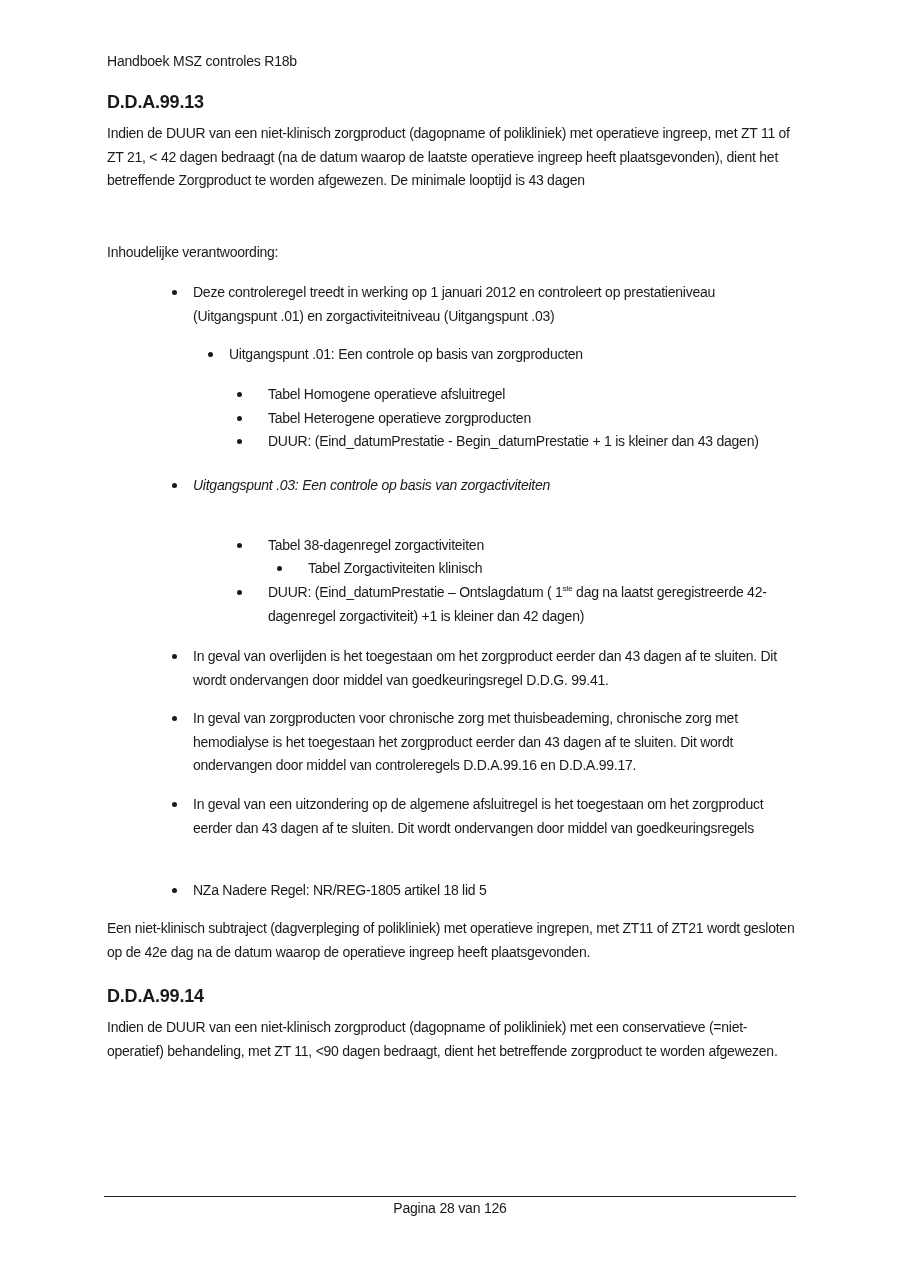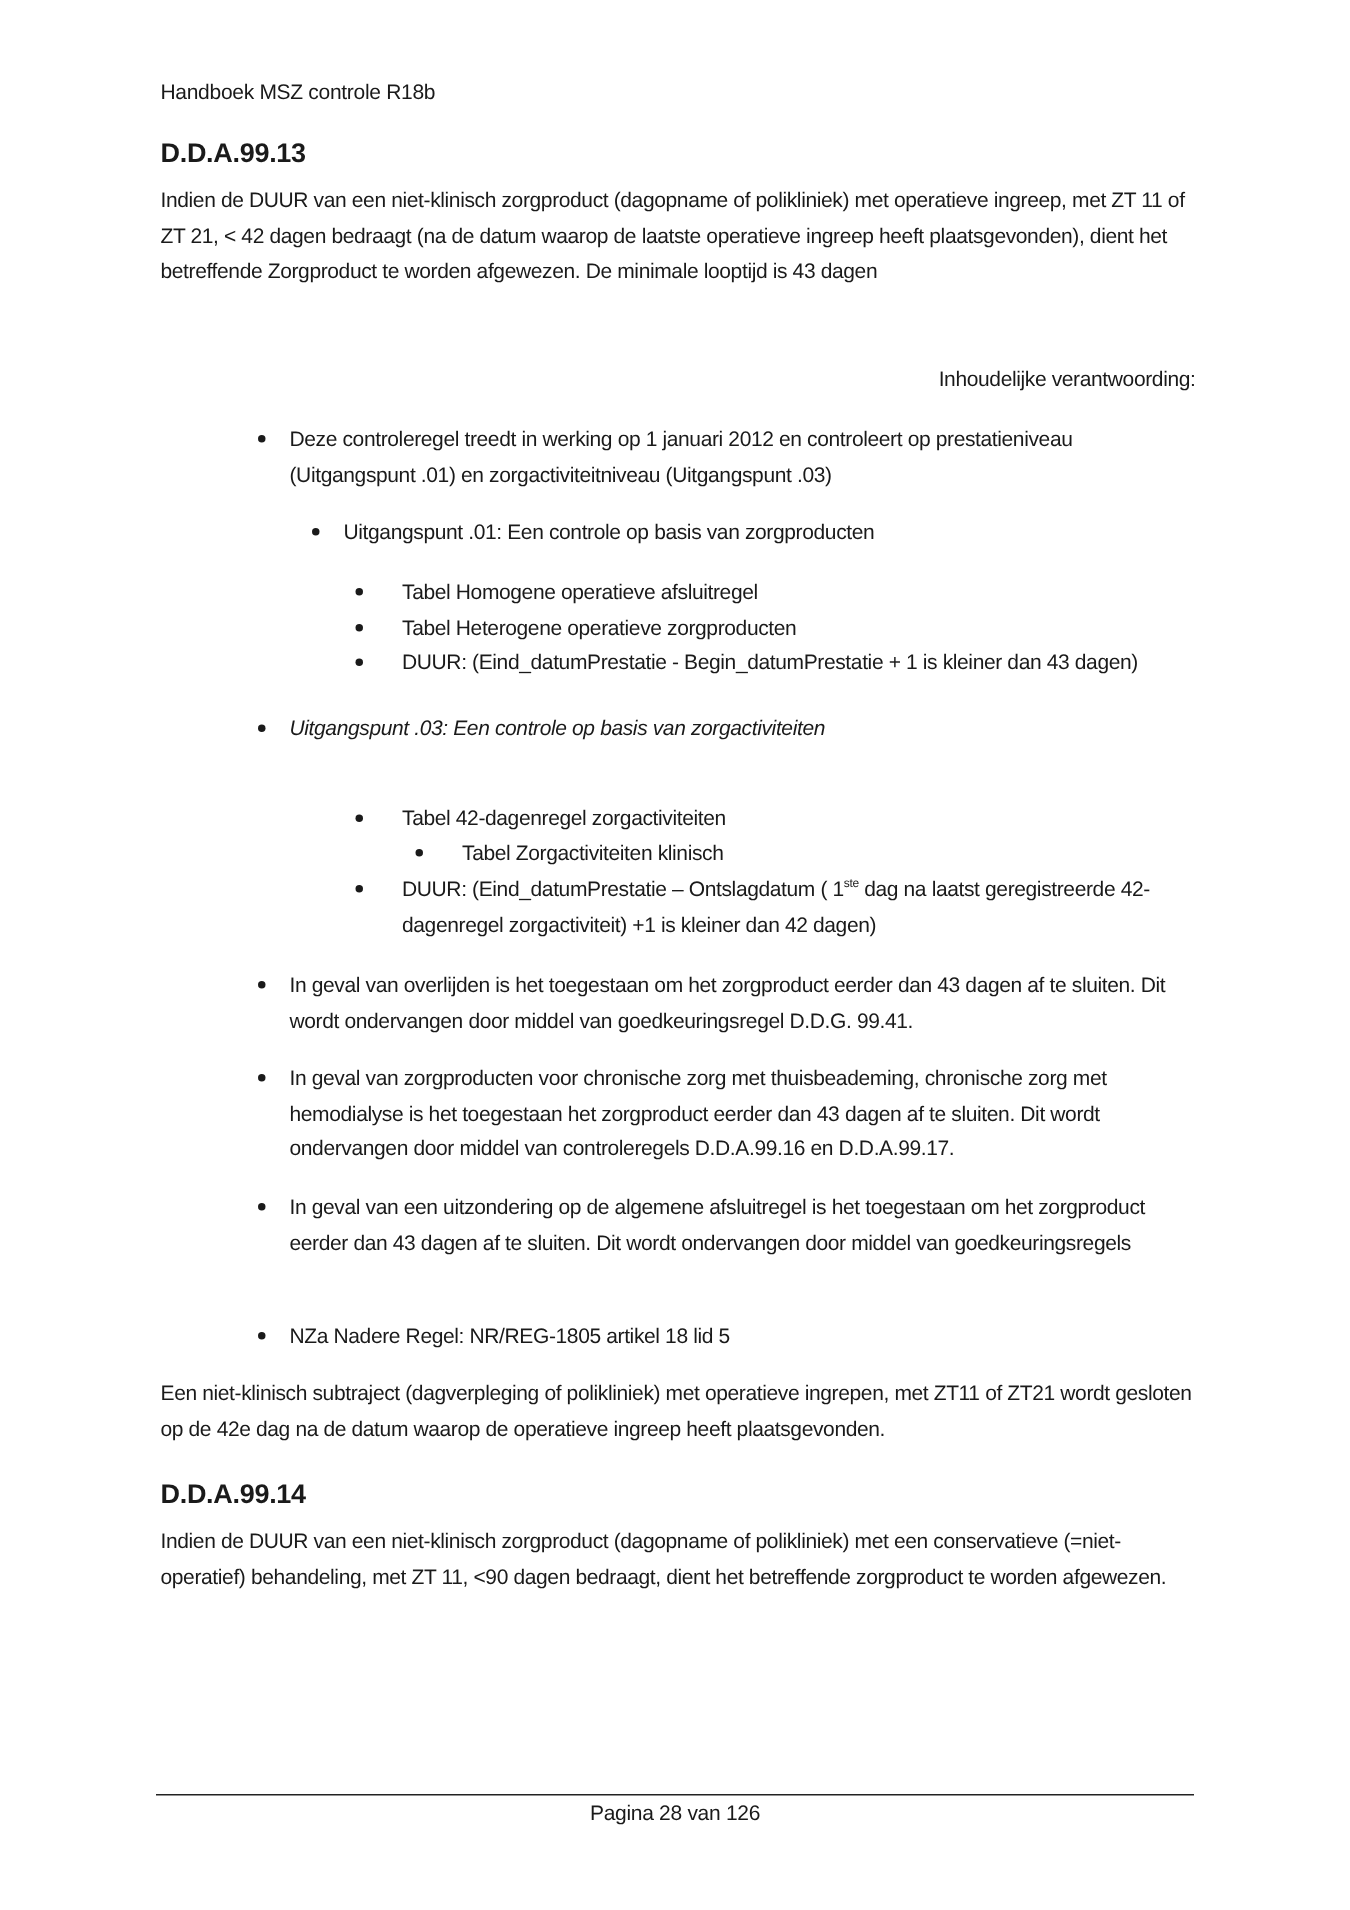--- a/index.html
+++ b/index.html
@@ -19,27 +19,27 @@
     .lvl2 .dot { left: -31px; }
     sup { font-size: 8px; line-height: 0; vertical-align: 6px; }
     .footer-rule { position: absolute; left: 104px; top: 1196px; width: 692px; height: 1px; background: #222; }
     .footer { position: absolute; left: 0; top: 1200px; width: 900px; text-align: center; font-size: 14px; letter-spacing: -0.2px; }
   </style>
 </head>
 <body>
 
 <div class="page">
 
-  <div class="header">Handboek MSZ controle R18b</div>
+  <div class="header">Handboek MSZ controles R18b</div>
 
   <div class="h2" style="top:92px;">D.D.A.99.13</div>
 
   <div class="para" style="top:122px;">Indien de DUUR van een niet-klinisch zorgproduct (dagopname of polikliniek) met operatieve ingreep, met ZT 11 of ZT 21, &lt; 42 dagen bedraagt (na de datum waarop de laatste operatieve ingreep heeft plaatsgevonden), dient het betreffende Zorgproduct te worden afgewezen. De minimale looptijd is 43 dagen</div>
 
-  <div class="para" style="top:241px;text-align:right;">Inhoudelijke verantwoording:</div>
+  <div class="para" style="top:241px;">Inhoudelijke verantwoording:</div>
 
   <div class="bl lvl1" style="top:281px;">
     <span class="dot"></span>
     <span>Deze controleregel treedt in werking op 1 januari 2012 en controleert op prestatieniveau (Uitgangspunt .01) en zorgactiviteitniveau (Uitgangspunt .03)</span>
   </div>
 
   <div class="bl lvl1" style="top:343px;margin-left:36px;">
     <span class="dot"></span>
     <span>Uitgangspunt .01: Een controle op basis van zorgproducten</span>
   </div>
@@ -57,21 +57,21 @@
     <span>DUUR: (Eind_datumPrestatie - Begin_datumPrestatie + 1 is kleiner dan 43 dagen)</span>
   </div>
 
   <div class="bl lvl1" style="top:474px;font-style:italic;">
     <span class="dot"></span>
     <span>Uitgangspunt .03: Een controle op basis van zorgactiviteiten</span>
   </div>
 
   <div class="bl lvl2" style="top:534px;">
     <span class="dot"></span>
-    <span>Tabel 42-dagenregel zorgactiviteiten</span>
+    <span>Tabel 38-dagenregel zorgactiviteiten</span>
   </div>
   <div class="bl lvl2" style="top:557px;margin-left:40px;">
     <span class="dot"></span>
     <span>Tabel Zorgactiviteiten klinisch</span>
   </div>
   <div class="bl lvl2" style="top:581px;">
     <span class="dot"></span>
     <span><span>DUUR: (Eind_datumPrestatie – Ontslagdatum ( 1</span><sup>ste</sup><span> dag na laatst geregistreerde 42-dagenregel zorgactiviteit) +1 is kleiner dan 42 dagen)</span></span>
   </div>
 

